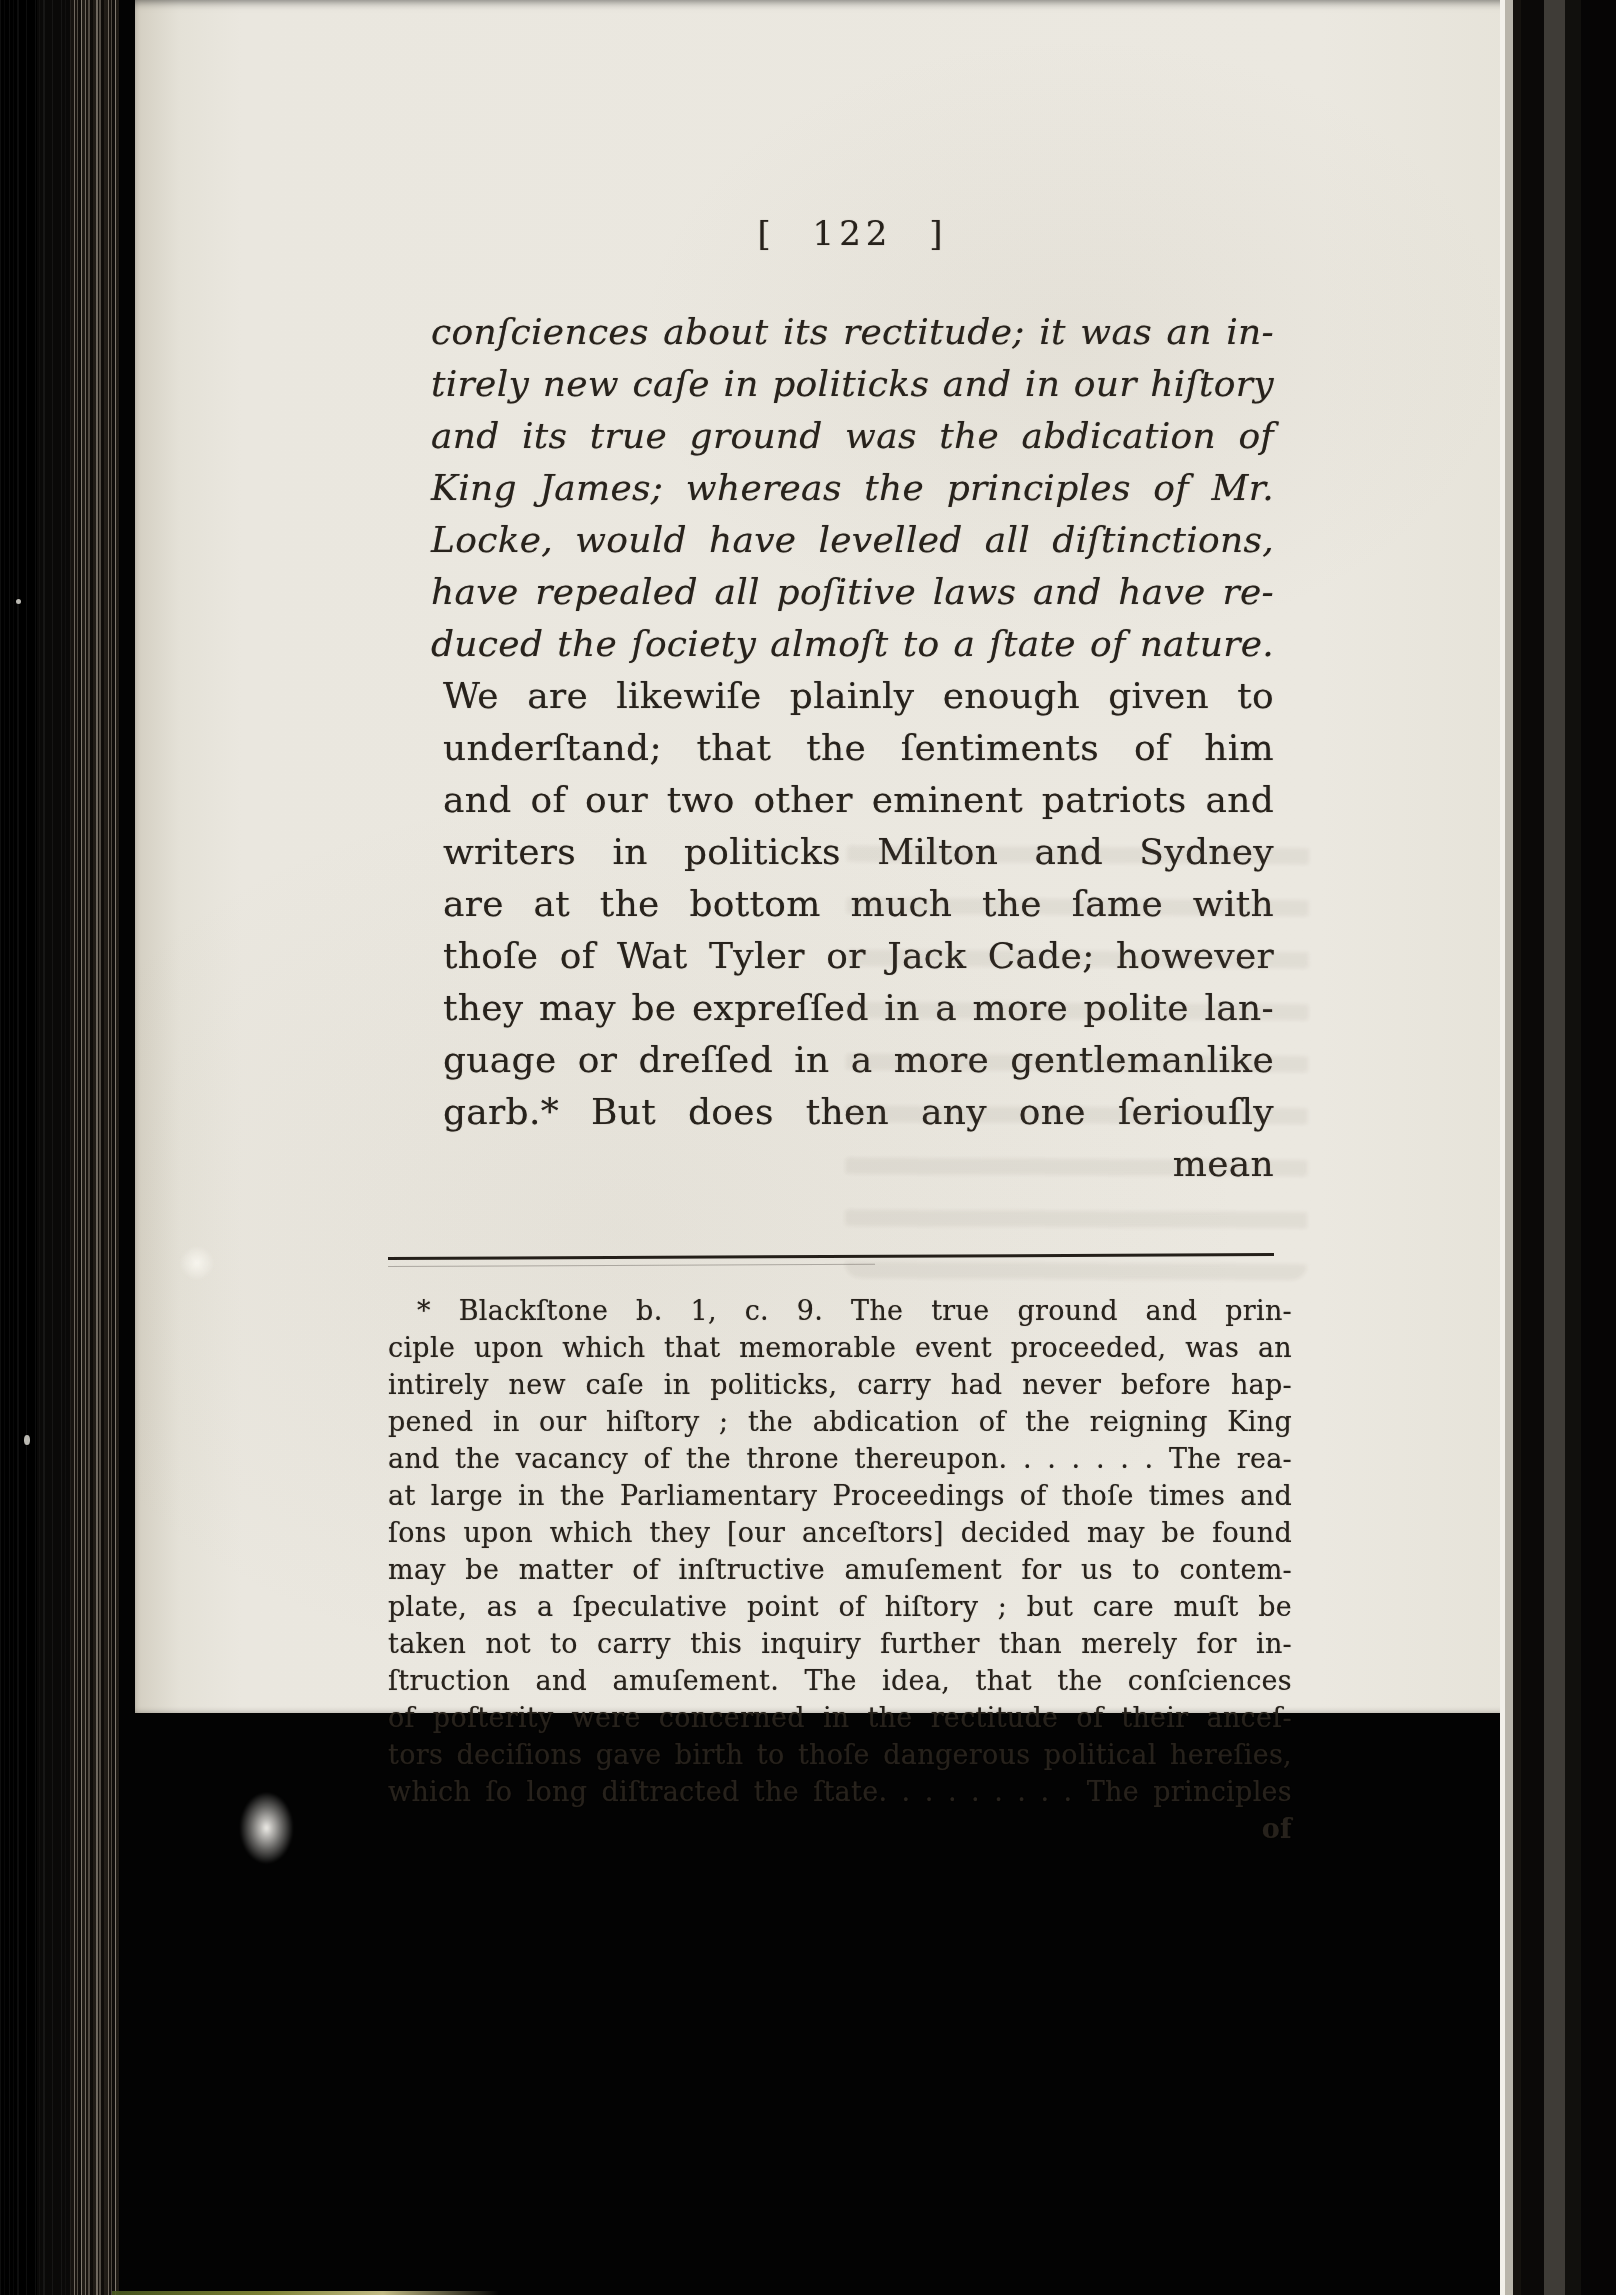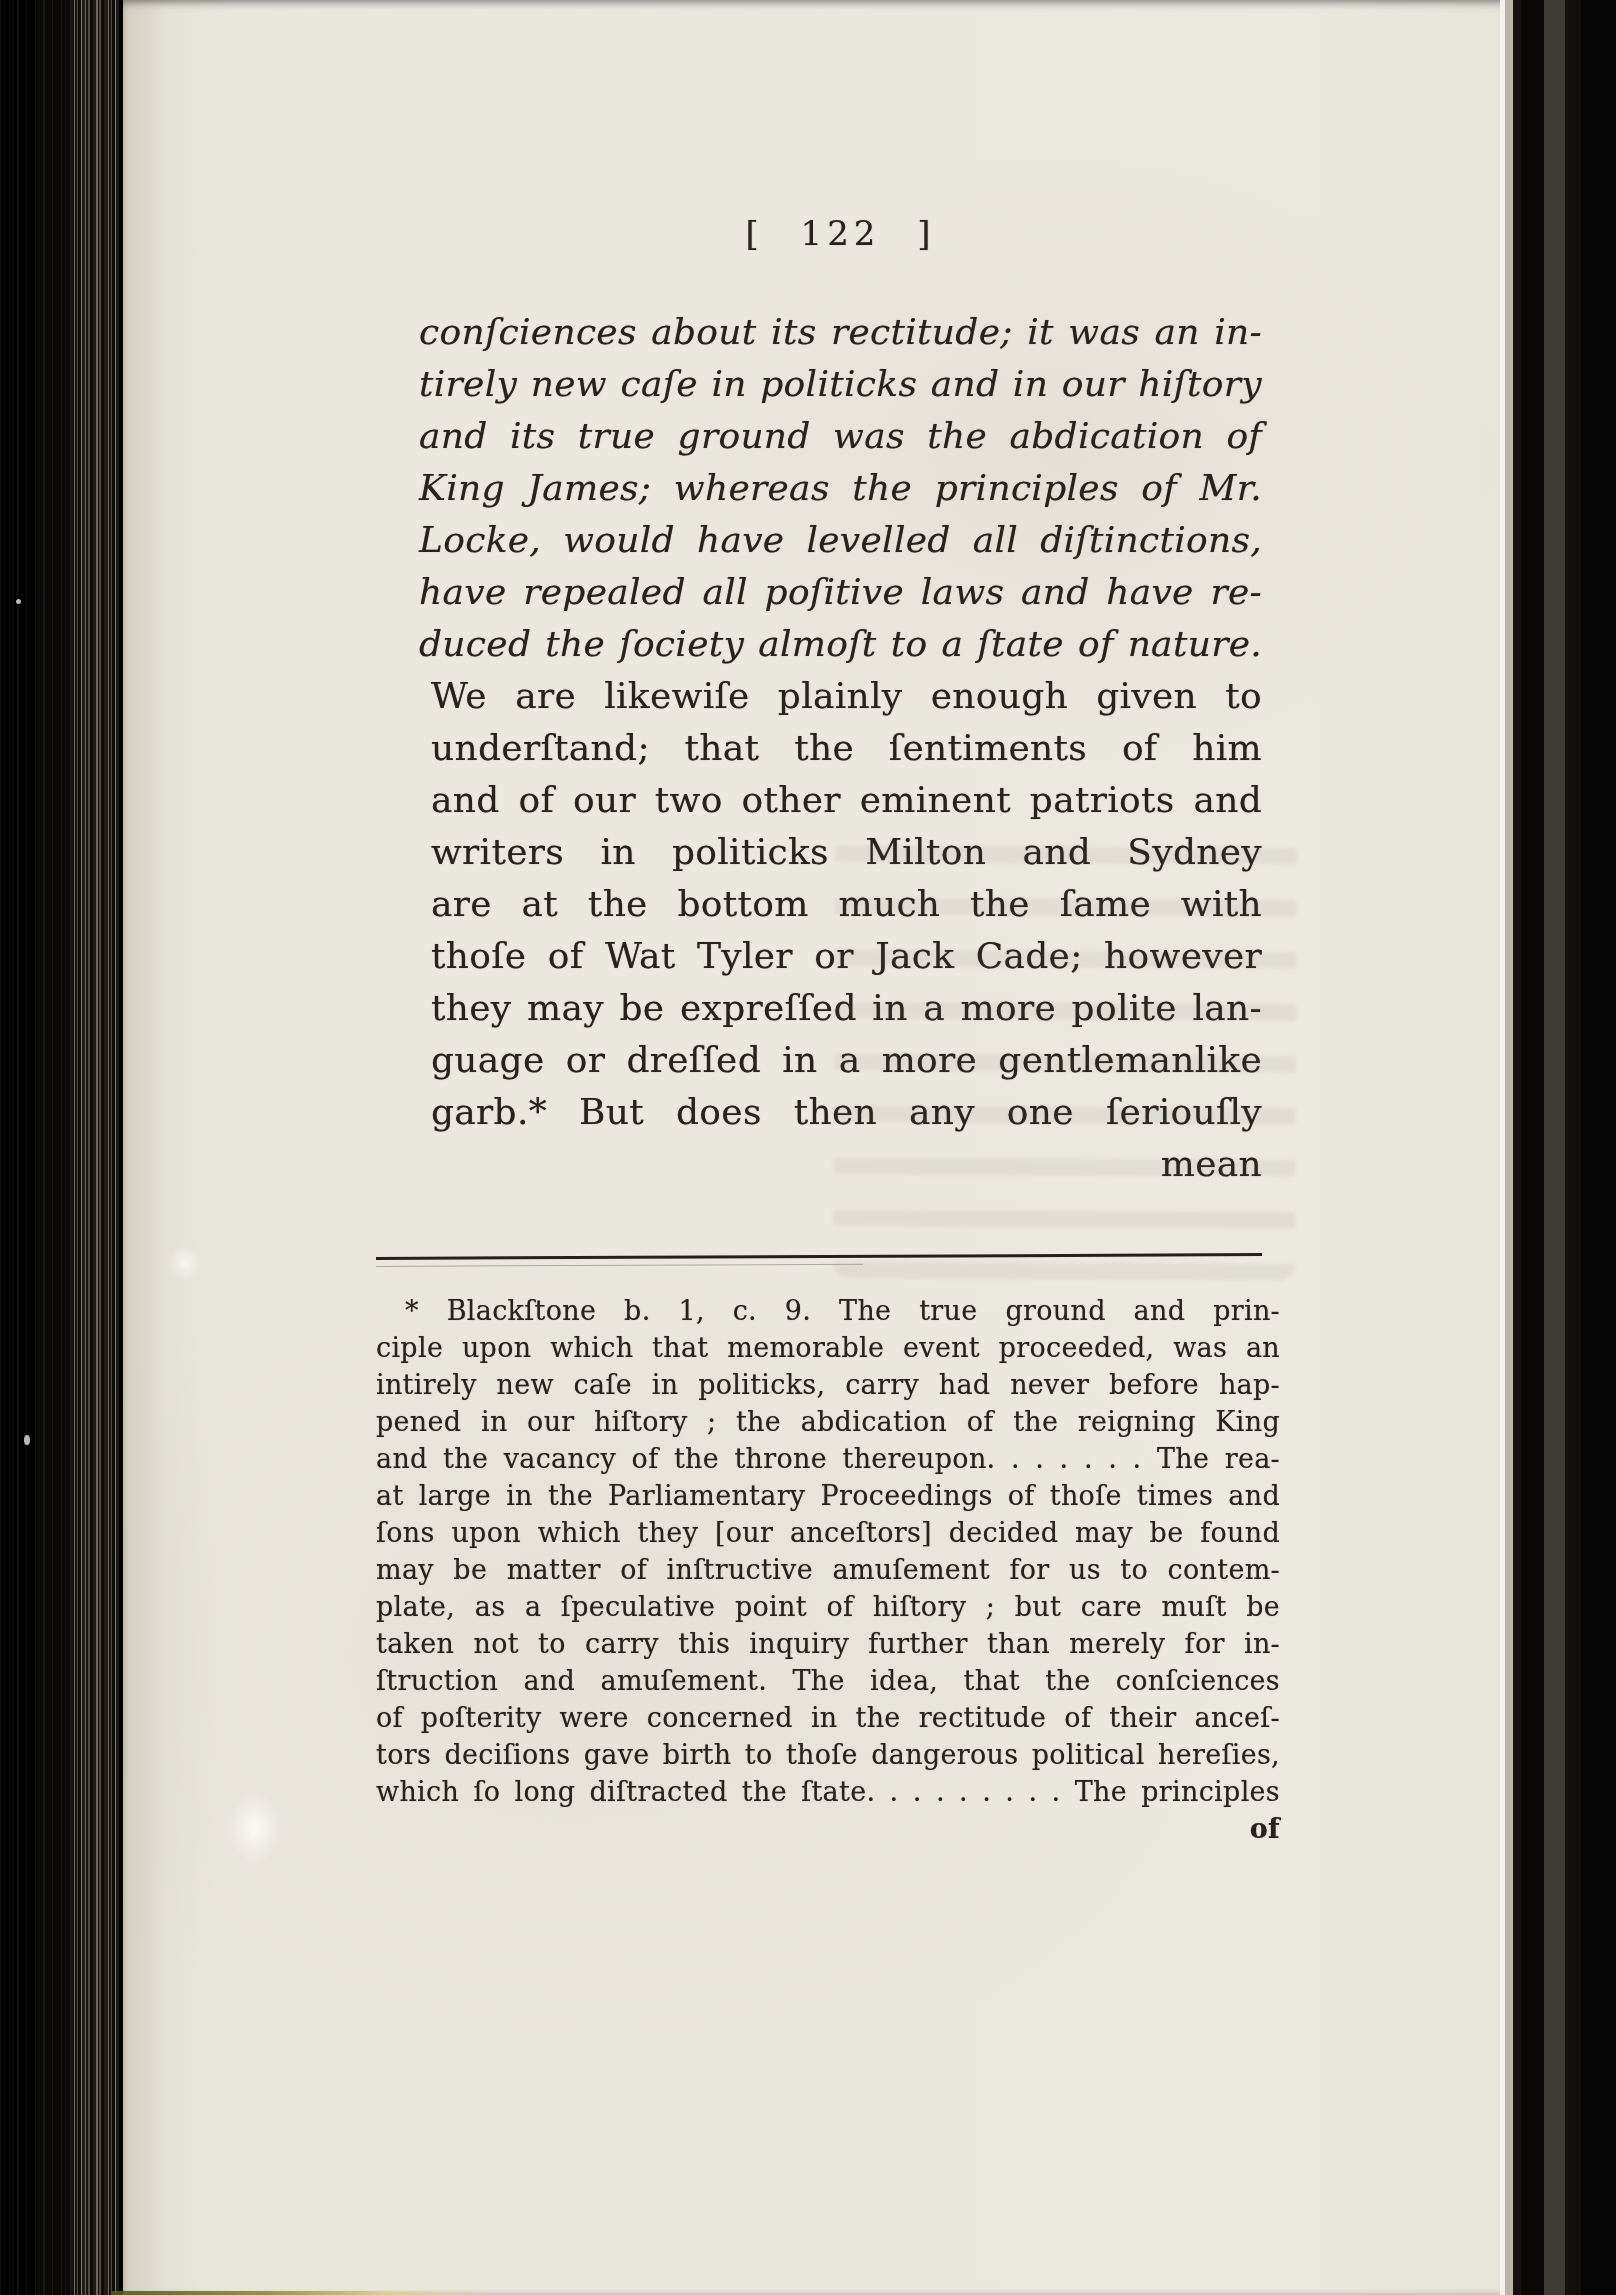--- a/index.html
+++ b/index.html
@@ -13,21 +13,21 @@
         rgba(255,255,255,0.03) 4.4px 5px, rgba(0,0,0,0) 5px 8.7px),
       linear-gradient(90deg,#000 0 37px,#0a0908 37px 70px,#16130f 70px 119px);}
   .page-edges{position:absolute;left:74px;top:0;width:45px;height:2295px;opacity:.85;
     background:repeating-linear-gradient(90deg,#7d766b 0 1.2px,#17130e 1.2px 3.1px,#5a544b 3.1px 4.4px,
       #0d0b08 4.4px 7.5px,#938c80 7.5px 8px,#211d17 8px 11.2px);}
   .speck{position:absolute;border-radius:50%;background:#e8e6de;filter:blur(0.6px);opacity:.8;}
   .speck.s1{left:24px;top:1435px;width:6.2px;height:10px;}
   .speck.s2{left:16px;top:599px;width:5px;height:5px;}
 
   
-  .paper{position:absolute;left:123px;top:0;width:1382px;height:2295px;color:#27221c;
+  .paper{position:absolute;left:135px;top:0;width:1382px;height:1713px;color:#27221c;
     letter-spacing:0.3px;text-shadow:0 0 0.9px rgba(50,40,28,.5);
     background:
       radial-gradient(624px 437px at 68% 20%, rgba(168,158,138,0.10), transparent 70%),
       radial-gradient(873px 624px at 35% 72%, rgba(150,140,118,0.07), transparent 72%),
       linear-gradient(90deg,#d3cec1 0px,#e4e1d7 44px,#eae7df 106px,#ebe8e0 1185px,#e6e3d9 1382px);
     box-shadow: inset 0 6.2px 10px -5px rgba(0,0,0,.55), inset 0 -3.7px 6.2px -3.7px rgba(40,35,28,.35);}
 
   
   .right-zone{position:absolute;left:1500px;top:0;width:117px;height:2295px;
     background:linear-gradient(90deg,#f3f1ea 0 5px,#b9b5aa 5px 12.5px,#15120e 12.5px 21px,

